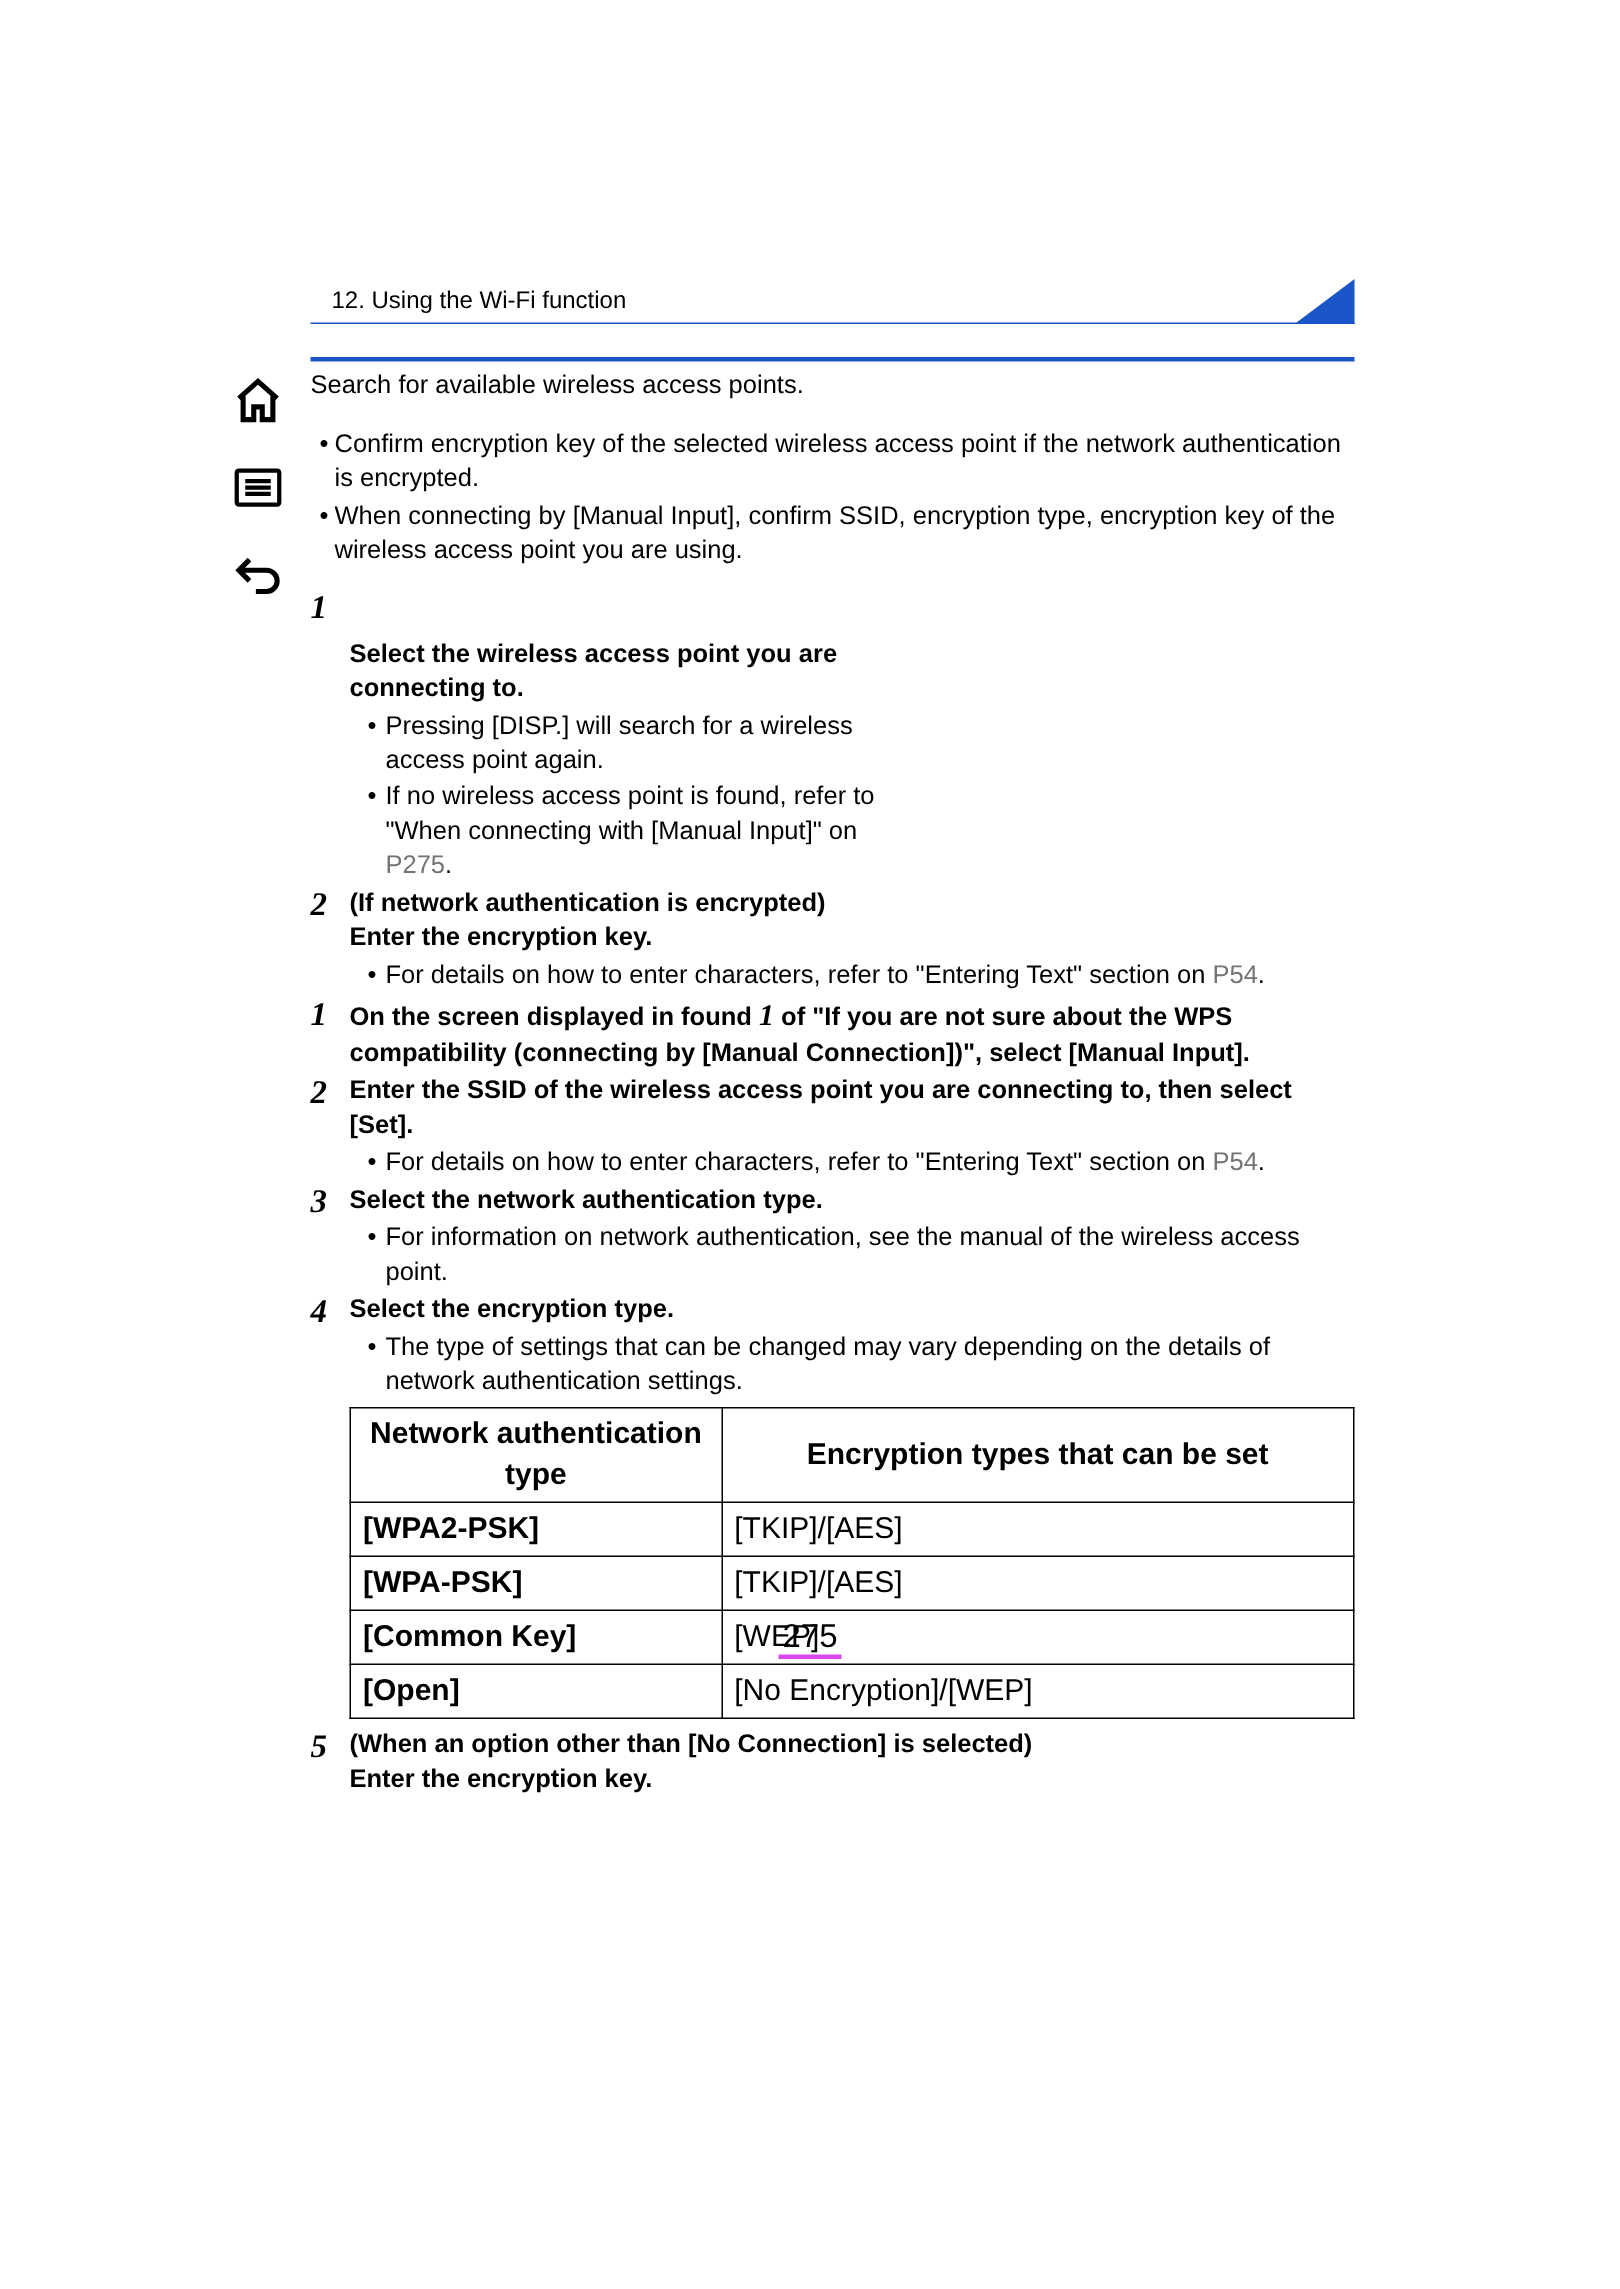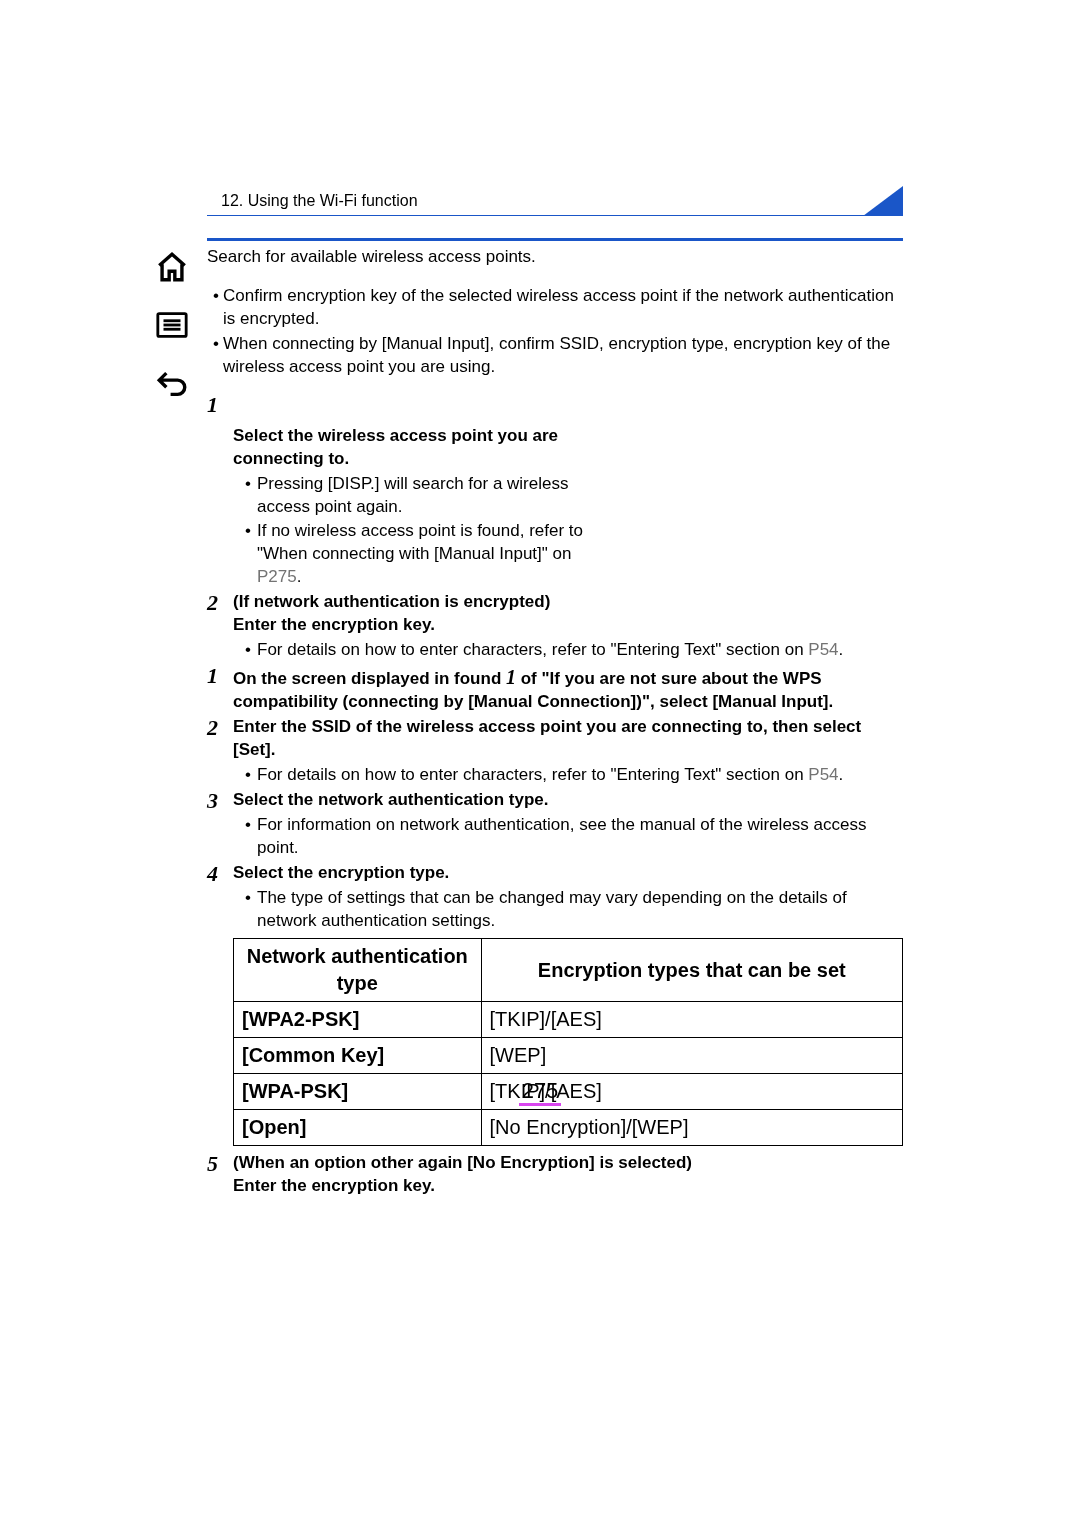--- a/index.html
+++ b/index.html
@@ -247,39 +247,39 @@
         <tbody>
             <tr>
           <th>Network authentication type</th>
           <th>Encryption types that can be set</th>
         </tr>
         <tr>
               <td class="first">[WPA2-PSK]</td>
               <td>[TKIP]/[AES]</td>
             </tr>
         <tr>
+              <td class="first">[WPA-PSK]</td>
+              <td>[TKIP]/[AES]</td>
+            </tr>
+        <tr>
               <td class="first">[Common Key]</td>
               <td>[WEP]</td>
             </tr>
         <tr>
-              <td class="first">[WPA-PSK]</td>
-              <td>[TKIP]/[AES]</td>
-            </tr>
-        <tr>
               <td class="first">[Open]</td>
               <td>[No Encryption]/[WEP]</td>
             </tr>
       </tbody>
         </table>
     </div>
 
     <div class="step-row">
       <div class="step-num">5</div>
       <div class="step-body">
-        <div class="step-title">(When an option other again [No Encryption] is selected)</div>
+        <div class="step-title">(When an option other than [No Connection] is selected)</div>
         <div class="step-title">Enter the encryption key.</div>
       </div>
     </div>
 
   </div>
 
   <div class="page-num"><span>275</span></div>
 
 </div>
 

